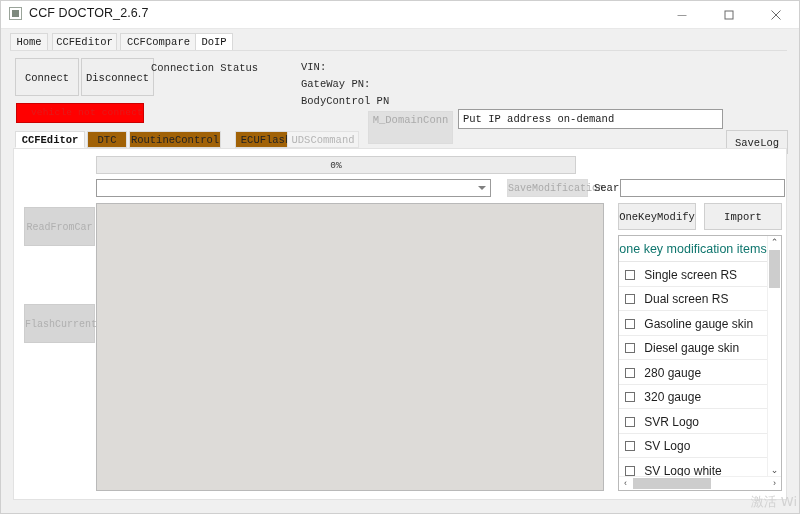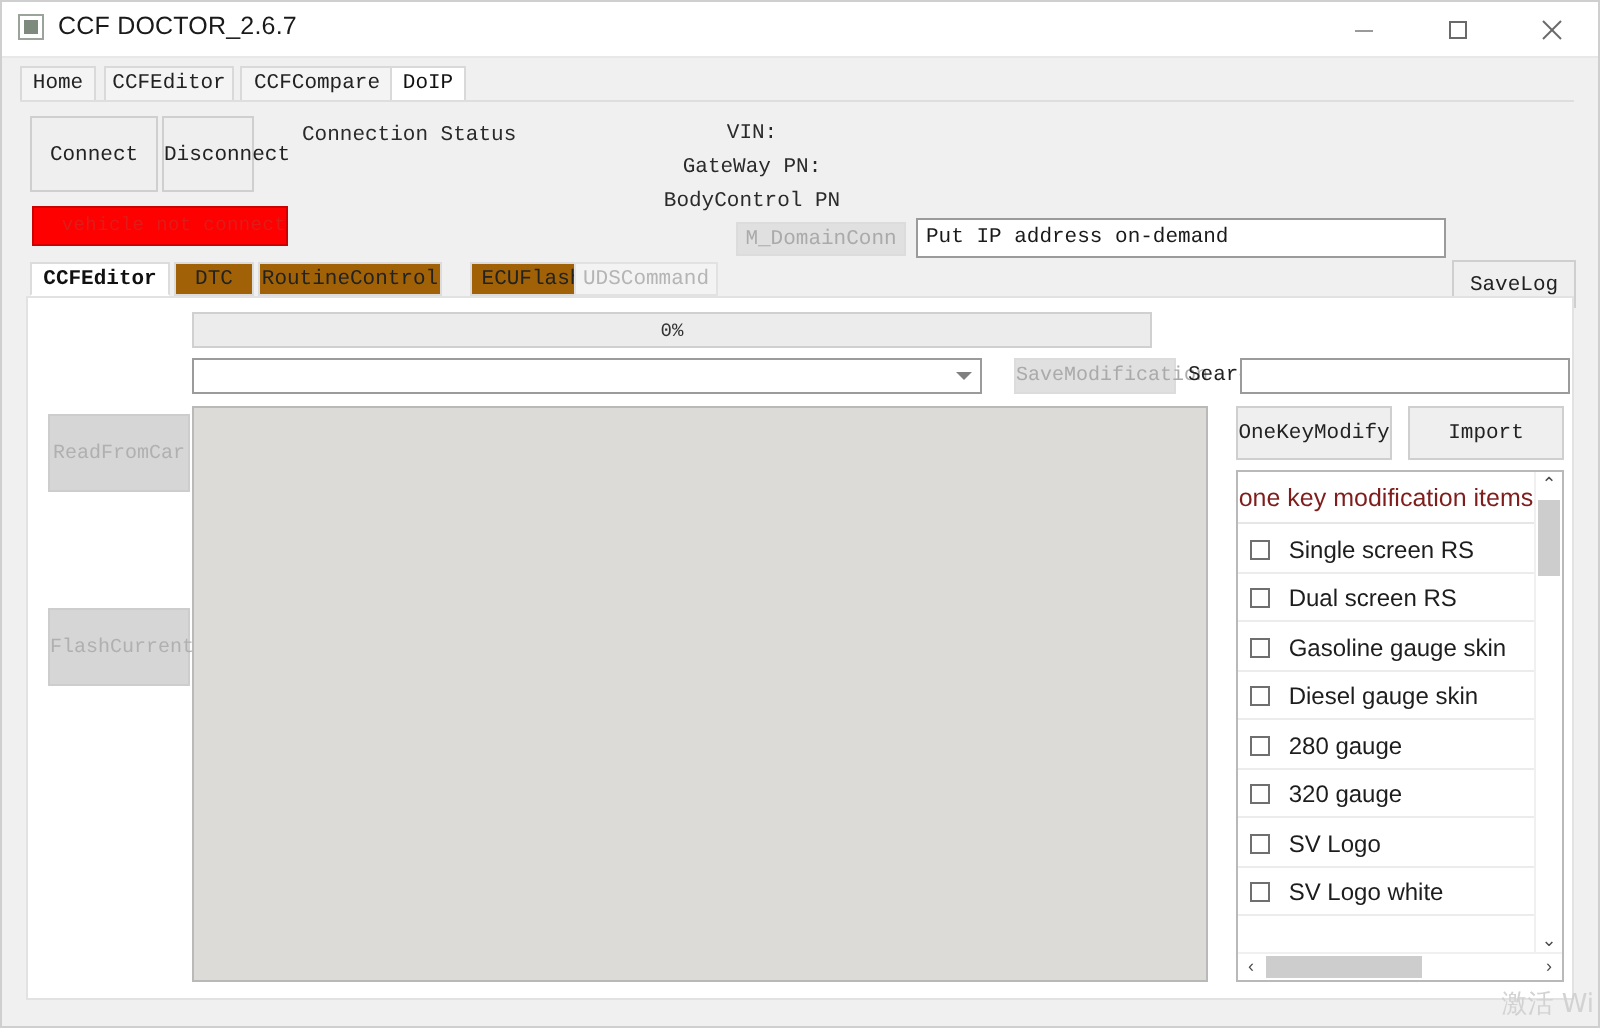--- a/index.html
+++ b/index.html
@@ -29,30 +29,30 @@
   .mtab.active{background:#ffffff;border-bottom-color:#ffffff;color:#111;}
   .mt-sep{position:absolute;left:0;top:49px;width:780px;height:1px;background:#dedede;}
 
   
   .toppanel{position:absolute;left:0;top:50px;width:798px;height:78px;background:#f0f0f0;}
   .btn{position:absolute;box-sizing:border-box;border:1px solid #cfcfcf;background:#efefef;
        font-family:"Liberation Mono","DejaVu Sans Mono",monospace;font-size:10.5px;color:#222;
        text-align:center;cursor:default;}
   .btn.disabled{background:#e0e0e0;border-color:#dcdcdc;color:#aaaaaa;}
   .btn-connect{left:14px;top:7px;width:64px;height:38px;line-height:38px;}
-  .btn-disconnect{left:80px;top:7px;width:46px;height:38px;line-height:38px;}
+  .btn-disconnect{left:80px;top:7px;width:73px;height:38px;line-height:38px;}
   .banner{position:absolute;left:15px;top:52px;width:128px;height:20px;background:#ff0000;border:1px solid #cc0000;box-sizing:border-box;}
   .banner span{position:absolute;left:0;right:0;top:3px;text-align:right;
        font-family:"Liberation Mono","DejaVu Sans Mono",monospace;font-size:9.5px;color:#e11a1a;letter-spacing:.2px;}
   .conn-status{position:absolute;left:150px;top:11px;font-family:"Liberation Mono","DejaVu Sans Mono",monospace;font-size:10.5px;color:#2a2a2a;}
-  .lbl-r{position:absolute;text-align:center;font-family:"Liberation Mono","DejaVu Sans Mono",monospace;font-size:10.5px;color:#2a2a2a;}
+  .lbl-r{position:absolute;text-align:left;font-family:"Liberation Mono","DejaVu Sans Mono",monospace;font-size:10.5px;color:#2a2a2a;}
   .lbl-vin{left:300px;top:10px;width:150px;}
   .lbl-gw{left:300px;top:27px;width:150px;}
   .lbl-bc{left:300px;top:44px;width:150px;}
-  .btn-domain{left:367px;top:60px;width:85px;height:17px;line-height:16px;}
+  .btn-domain{left:367px;top:60px;width:85px;height:33px;line-height:16px;}
   .ipfield{position:absolute;left:457px;top:58px;width:265px;height:20px;box-sizing:border-box;
            border:1px solid #9b9b9b;background:#ffffff;
            font-family:"Liberation Mono","DejaVu Sans Mono",monospace;font-size:10.5px;color:#1a1a1a;
            padding:0 0 0 4px;line-height:19px;overflow:hidden;white-space:nowrap;}
   .btn-savelog{left:725px;top:79px;width:62px;height:24px;line-height:24px;}
 
   
   .innertabs{position:absolute;left:14px;top:130px;height:17px;}
   .itab{position:absolute;top:0;height:17px;line-height:16px;text-align:center;
         font-family:"Liberation Mono","DejaVu Sans Mono",monospace;font-size:10.5px;color:#222;
@@ -81,21 +81,21 @@
 
   .datapanel{position:absolute;left:82px;top:54px;width:508px;height:288px;box-sizing:border-box;
              border:1px solid #b9b9b9;background:#dddbd8;}
 
   .btn-onekey{left:604px;top:54px;width:78px;height:27px;line-height:27px;}
   .btn-import{left:690px;top:54px;width:78px;height:27px;line-height:27px;}
 
   .listbox{position:absolute;left:604px;top:86px;width:164px;height:256px;box-sizing:border-box;
            border:1px solid #b9b9b9;background:#ffffff;overflow:hidden;}
   .listhead{position:relative;height:26px;line-height:26px;text-align:center;
-            font-family:"Liberation Sans",sans-serif;font-size:12.5px;color:#7f1d1d;
+            font-family:"Liberation Sans",sans-serif;font-size:12.5px;color:#0f766e;
             border-bottom:1px solid #e6e6e6;background:#ffffff;padding-right:14px;box-sizing:border-box;}
   .litem{position:relative;height:24.5px;line-height:24.5px;border-bottom:1px solid #ececec;
          background:#ffffff;padding-left:6px;box-sizing:border-box;cursor:default;}
   .litem .cb{display:inline-block;width:10px;height:10px;border:1px solid #6f6f6f;background:#ffffff;
          box-sizing:border-box;vertical-align:middle;margin-right:6px;}
   .litem .ltx{display:inline-block;vertical-align:middle;font-family:"Liberation Sans",sans-serif;font-size:12px;color:#1d1d1d;}
   .vscroll{position:absolute;right:0;top:0;width:13px;bottom:13px;background:#ffffff;border-left:1px solid #f0f0f0;}
   .vscroll .ar{position:absolute;left:0;right:0;height:13px;color:#4a4a4a;font-size:9px;text-align:center;line-height:13px;}
   .vscroll .ar.up{top:0;} .vscroll .ar.dn{bottom:0;}
   .vscroll .thumb{position:absolute;left:1px;right:1px;top:14px;height:38px;background:#cdcdcd;}
@@ -208,20 +208,24 @@
       <div class="litem">
         <span class="cb"></span>
         <span class="ltx">280 gauge</span>
       </div>
       <div class="litem">
         <span class="cb"></span>
         <span class="ltx">320 gauge</span>
       </div>
       <div class="litem">
         <span class="cb"></span>
+        <span class="ltx">SVR Logo</span>
+      </div>
+      <div class="litem">
+        <span class="cb"></span>
         <span class="ltx">SV Logo</span>
       </div>
       <div class="litem">
         <span class="cb"></span>
         <span class="ltx">SV Logo white</span>
       </div>
 
       <div class="vscroll">
         <div class="ar up">⌃</div>
         <div class="thumb"></div>

